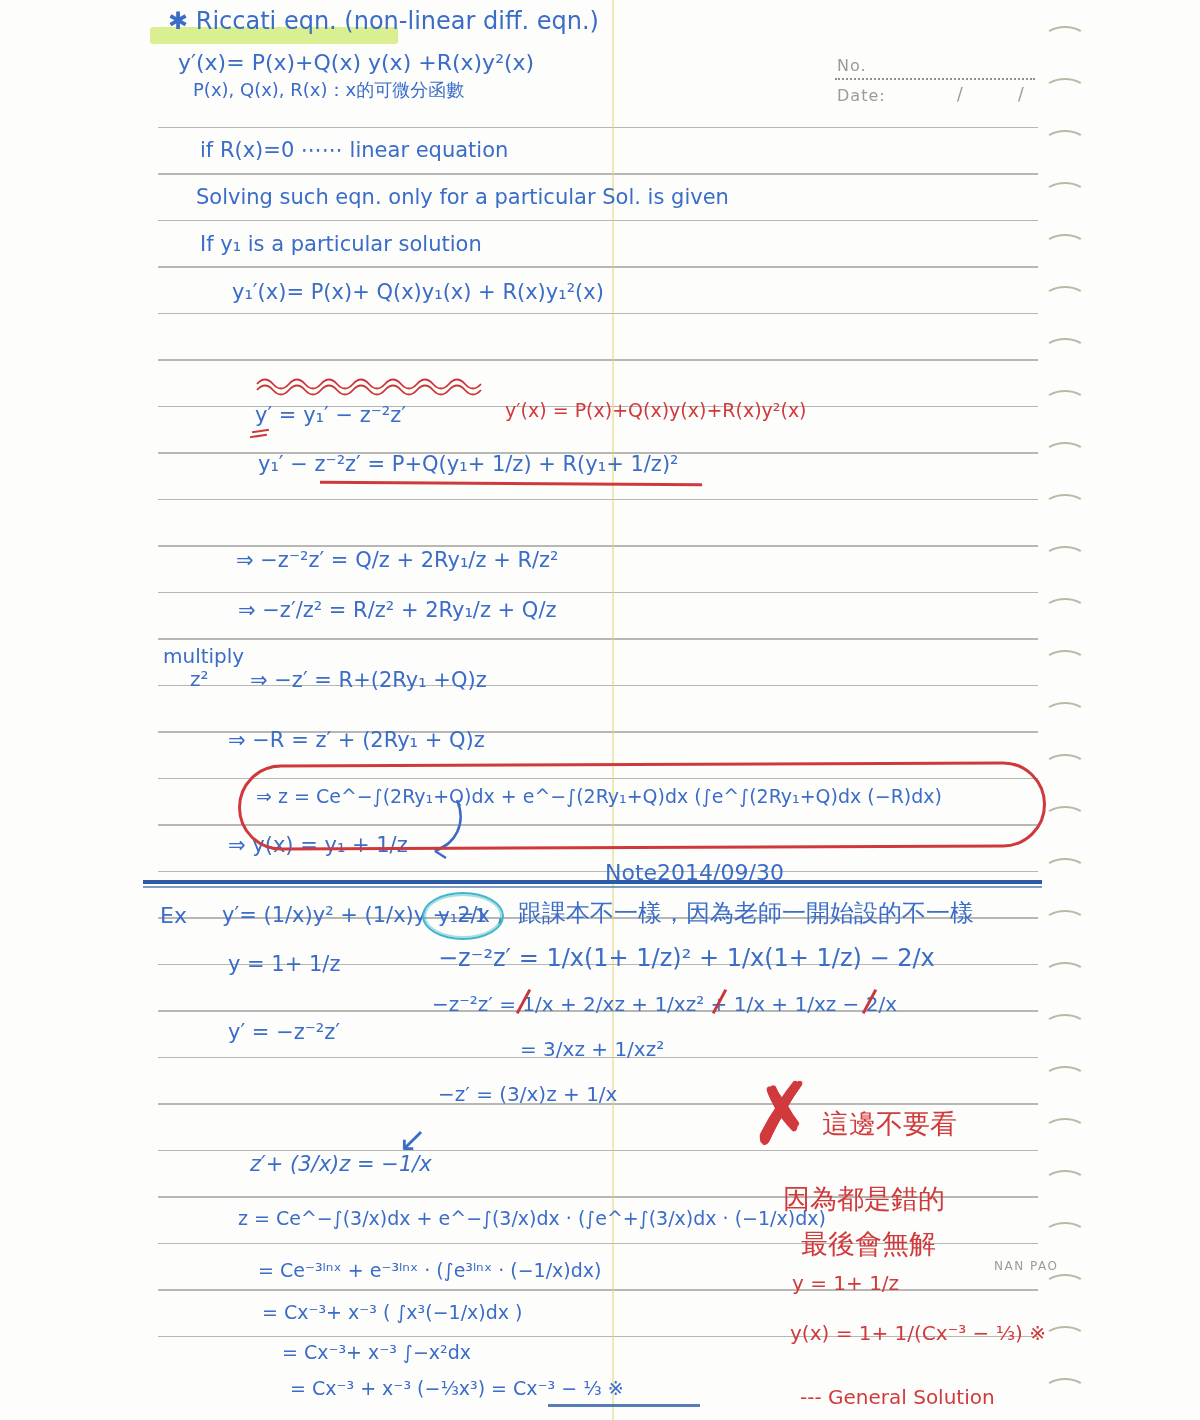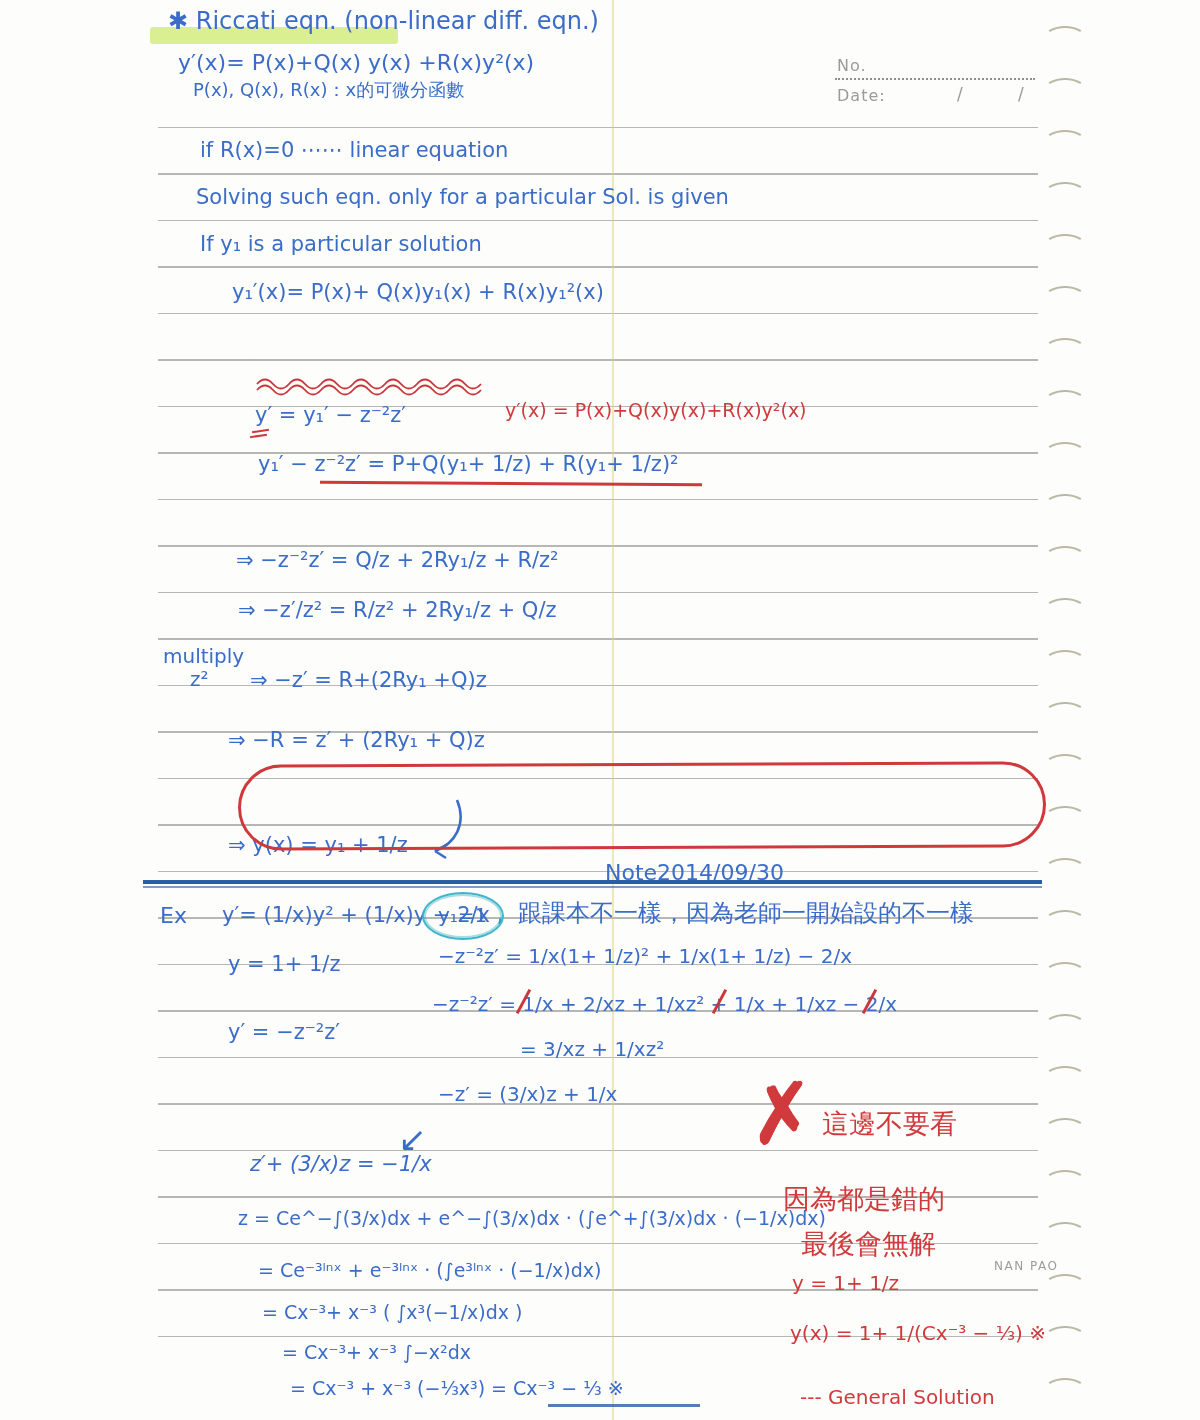--- a/index.html
+++ b/index.html
@@ -102,39 +102,40 @@
 
   <div class="hw b" style="left:236px;top:548px;font-size:21px;">⇒ −z⁻²z′ = Q/z + 2Ry₁/z + R/z²</div>
   <div class="hw b" style="left:238px;top:598px;font-size:21px;">⇒ −z′/z² = R/z² + 2Ry₁/z + Q/z</div>
 
   <div class="hw b" style="left:163px;top:645px;font-size:20px;">multiply</div>
   <div class="hw b" style="left:190px;top:668px;font-size:20px;">z²</div>
   <div class="hw b" style="left:250px;top:668px;font-size:21px;">⇒ −z′ = R+(2Ry₁ +Q)z</div>
   <div class="hw b" style="left:228px;top:728px;font-size:21px;">⇒ −R = z′ + (2Ry₁ + Q)z</div>
 
   <div class="red-oval" style="left:238px;top:763px;width:802px;height:80px;"></div>
+  <div class="hw b" style="left:256px;top:786px;font-size:19px;">⇒ z = Ce^−∫(2Ry₁+Q)dx + e^−∫(2Ry₁+Q)dx (∫e^∫(2Ry₁+Q)dx (−R)dx)</div>
 
   <svg style="left:415px;top:798px;" width="50" height="60">
     <path d="M42,2 C52,26 40,46 20,53" stroke="#3a6cc8" stroke-width="2.5" fill="none"></path>
     <path d="M20,53 l13,-7 M20,53 l11,7" stroke="#3a6cc8" stroke-width="2.5" fill="none"></path>
   </svg>
   <div class="hw b" style="left:228px;top:833px;font-size:21px;">⇒ y(x) = y₁ + 1/z</div>
   <div class="hw b" style="left:605px;top:860px;font-size:22px;">Note2014/09/30</div>
 
   <div class="blue-line" style="left:143px;top:880px;width:899px;height:3.5px;"></div>
   <div class="blue-line" style="left:143px;top:886px;width:899px;height:1.5px;opacity:.6;"></div>
 
   <div class="hw b" style="left:160px;top:903px;font-size:22px;">Ex</div>
   <div class="hw b" style="left:222px;top:903px;font-size:21px;">y′= (1/x)y² + (1/x)y − 2/x ,</div>
   <div class="cyan-circle" style="left:422px;top:892px;width:78px;height:44px;"></div>
   <div class="hw b" style="left:438px;top:904px;font-size:20px;">y₁=1</div>
   <div class="hw b" style="left:518px;top:900px;font-size:24px;">跟課本不一樣，因為老師一開始設的不一樣</div>
 
   <div class="hw b" style="left:228px;top:952px;font-size:21px;">y = 1+ 1/z</div>
-  <div class="hw b" style="left:438px;top:945px;font-size:20px;">−z⁻²z′ = 1/x(1+ 1/z)² + 1/x(1+ 1/z) − 2/x</div>
+  <div class="hw b" style="left:438px;top:945px;font-size:24px;">−z⁻²z′ = 1/x(1+ 1/z)² + 1/x(1+ 1/z) − 2/x</div>
   <div class="hw b" style="left:432px;top:993px;font-size:20px;">−z⁻²z′ = 1/x + 2/xz + 1/xz² + 1/x + 1/xz − 2/x</div>
   <div class="slash" style="left:522px;top:988px;"></div>
   <div class="slash" style="left:718px;top:988px;"></div>
   <div class="slash" style="left:868px;top:988px;"></div>
   <div class="hw b" style="left:228px;top:1020px;font-size:21px;">y′ = −z⁻²z′</div>
   <div class="hw b" style="left:520px;top:1038px;font-size:20px;">= 3/xz + 1/xz²</div>
   <div class="hw b" style="left:438px;top:1083px;font-size:20px;">−z′ = (3/x)z + 1/x</div>
 
   <div class="hw b" style="left:398px;top:1120px;font-size:34px;">↙</div>
   <div class="hw b" style="left:250px;top:1152px;font-size:21px;font-style:italic;">z′+ (3/x)z = −1/x</div>

